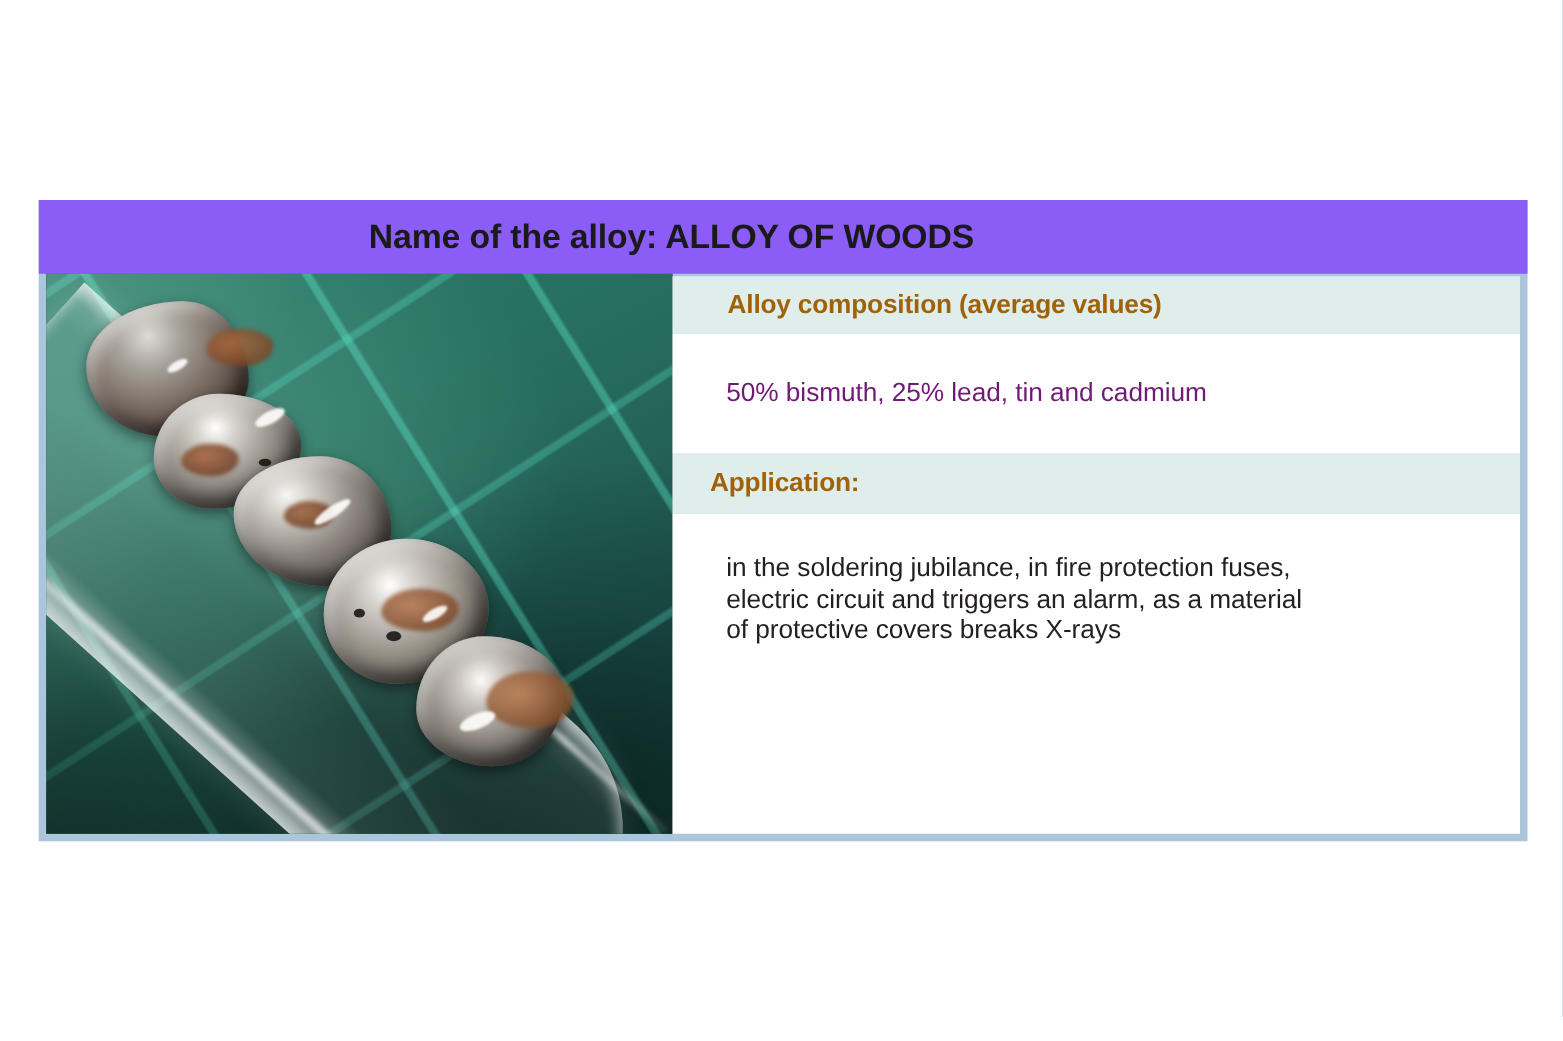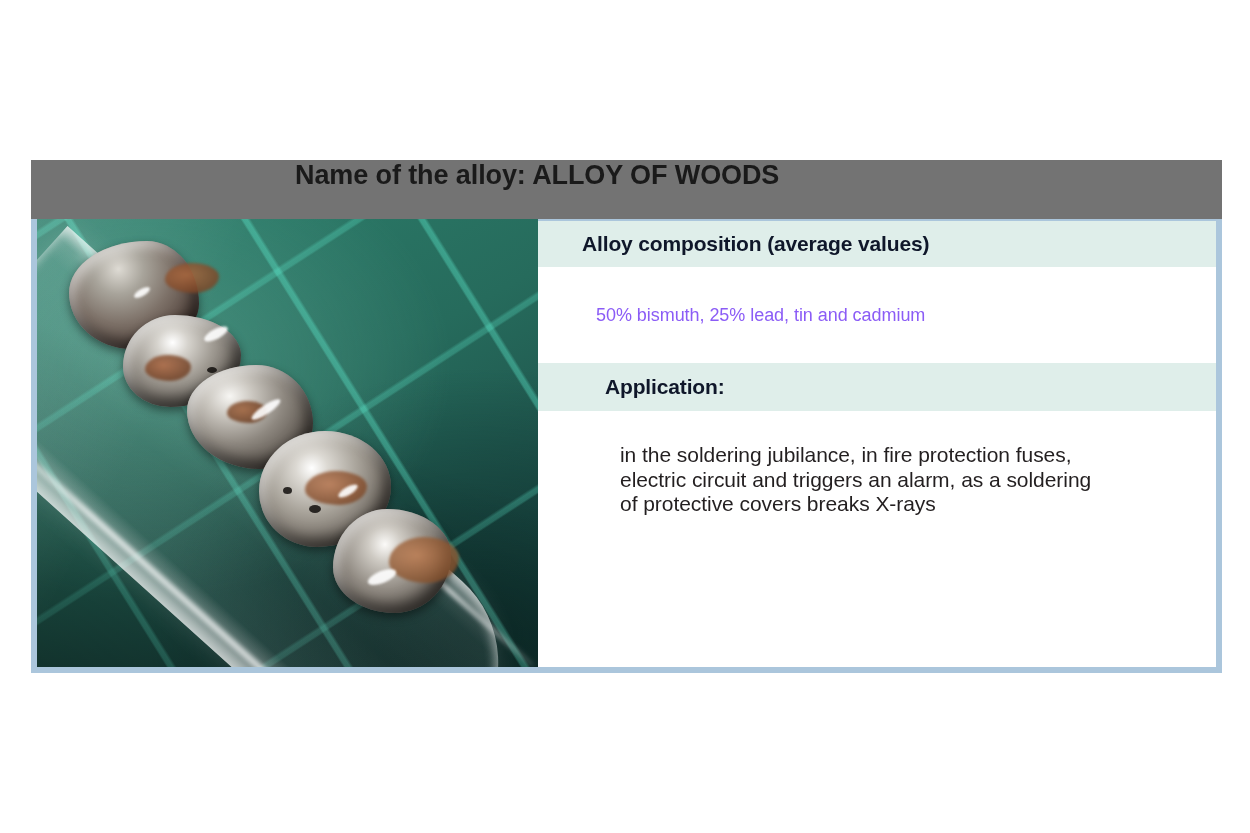--- a/index.html
+++ b/index.html
@@ -25,22 +25,23 @@
     box-sizing: border-box;
   }
 
   
   .card-header {
     position: absolute;
     left: 0;
     top: 0;
     width: 100%;
     height: 59px;
-    background: #737373;
+    background: #8b5cf6;
     display: flex;
+    align-items: center;
   }
   .card-title {
     font-size: 27px;
     font-weight: bold;
     color: #1a1a1a;
     letter-spacing: -0.1px;
     padding-left: 264px;
     white-space: nowrap;
   }
 
@@ -255,42 +256,41 @@
   }
   .band-app-body {
     top: 192px;
     height: 256px;
     align-items: flex-start;
   }
 
   .head-text {
     font-size: 21px;
     font-weight: bold;
-    color: #0f172a;
+    color: #a16207;
     padding-left: 44px;
     letter-spacing: -0.15px;
   }
   .head-text.indent {
-    padding-left: 67px;
+    padding-left: 30px;
   }
   .body-text {
-    font-size: 18px;
-    color: #8b5cf6;
-    padding-left: 58px;
+    font-size: 21px;
+    color: #701a75;
+    padding-left: 43px;
     letter-spacing: -0.05px;
   }
   .para {
     font-size: 21px;
     color: #231f20;
     padding-left: 43px;
     padding-top: 32px;
     line-height: 24.5px;
     letter-spacing: -0.05px;
     max-width: 640px;
-    margin-left: 39px;
   }
   .para .ln { display: block; white-space: nowrap; }
 </style>
 </head>
 <body>
 
 <div class="card">
 
   <div class="card-header">
     <div class="card-title">Name of the alloy:  ALLOY OF WOODS</div>
@@ -346,20 +346,20 @@
         <span class="body-text">50% bismuth, 25% lead, tin and cadmium</span>
       </div>
 
       <div class="band band-mint band-app-head">
         <span class="head-text indent">Application:</span>
       </div>
 
       <div class="band band-white band-app-body">
         <div class="para">
           <span class="ln">in the soldering jubilance, in fire protection fuses,</span>
-          <span class="ln">electric circuit and triggers an alarm, as a soldering</span>
+          <span class="ln">electric circuit and triggers an alarm, as a material</span>
           <span class="ln">of protective covers breaks X-rays</span>
         </div>
       </div>
 
     </div>
   </div>
 </div>
 
 </body></html>

